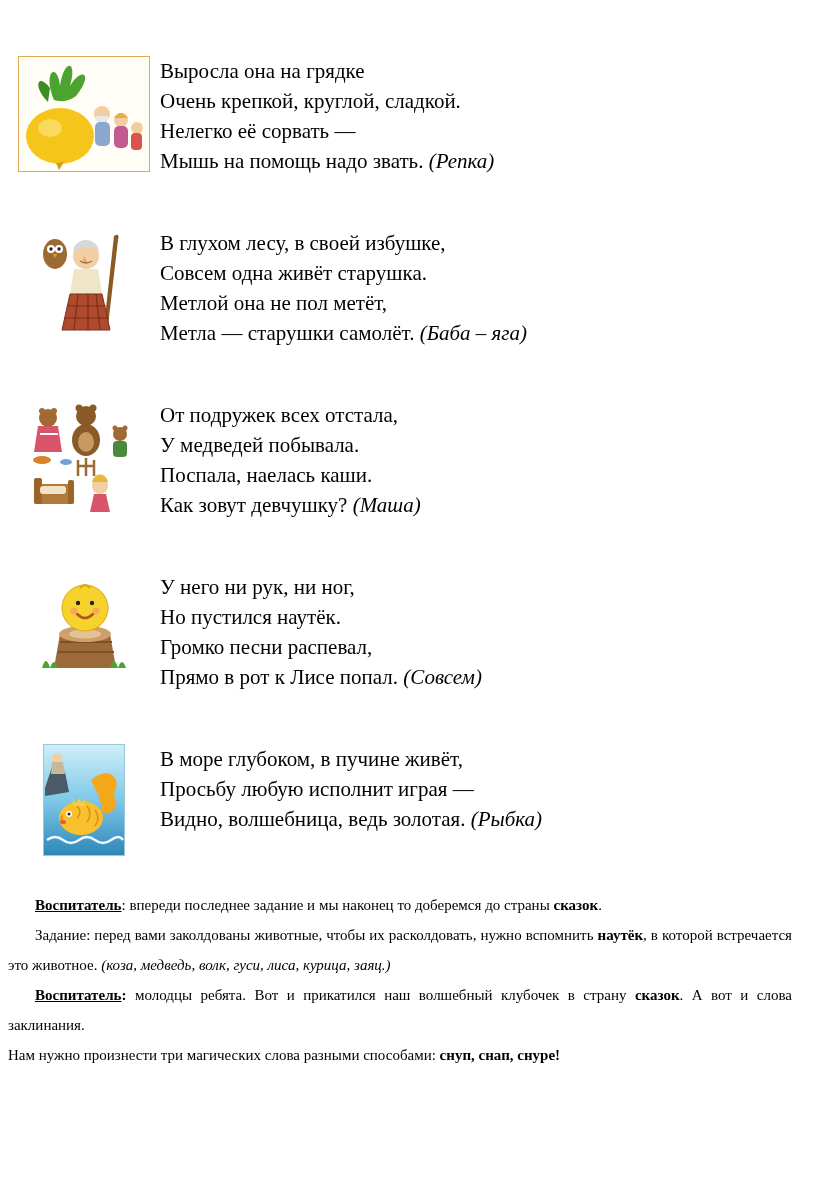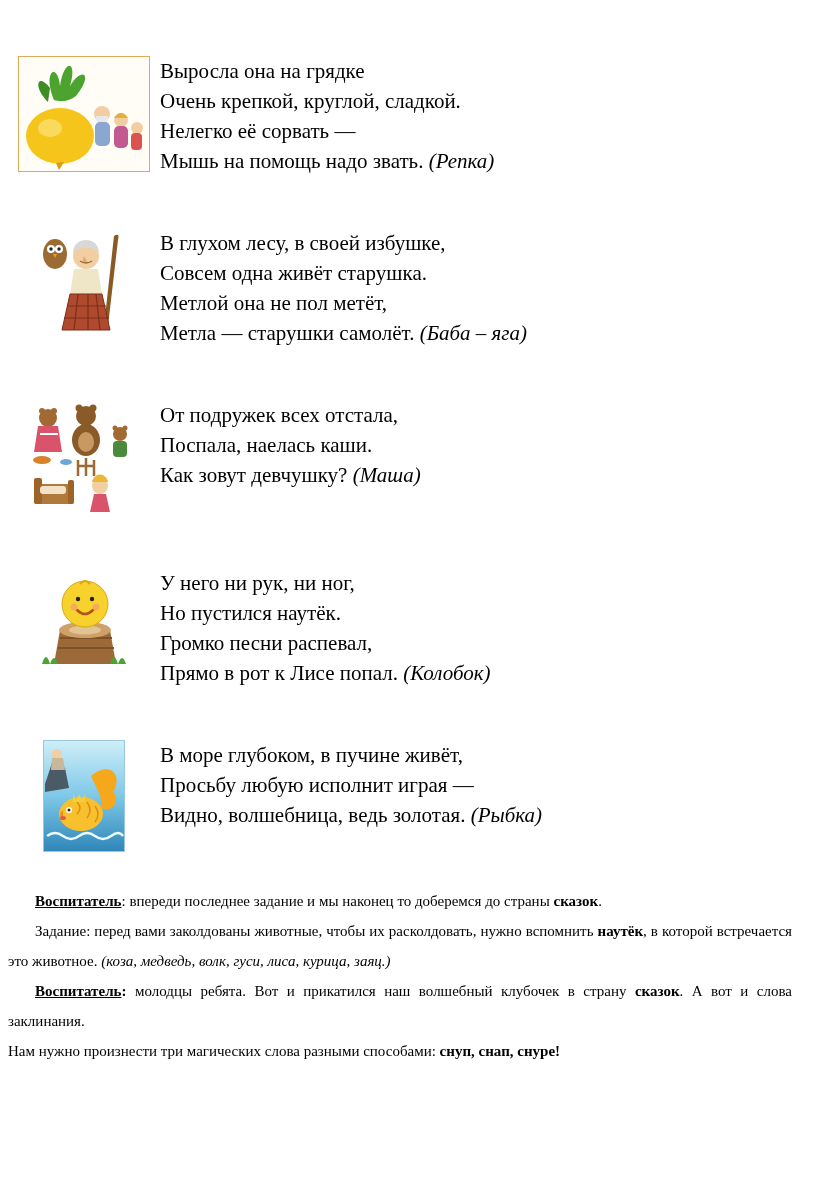--- a/index.html
+++ b/index.html
@@ -116,20 +116,21 @@
           <rect x="6" y="78" width="8" height="26" rx="2" fill="#9c6428"></rect>
           <rect x="40" y="80" width="6" height="24" rx="2" fill="#9c6428"></rect>
           <rect x="12" y="86" width="26" height="8" rx="3" fill="#f2e2c8"></rect>
           <circle cx="72" cy="86" r="8" fill="#f2cfa2"></circle>
           <path d="M64 82 C66 72 78 72 80 82 Z" fill="#e8b83a"></path>
           <path d="M66 94 L78 94 L82 112 L62 112 Z" fill="#d9536a"></path>
         </svg>
       </div>
       <div class="text-col">
         <div>От подружек всех отстала,</div>
+        <div>У медведей побывала.</div>
         <div>Поспала, наелась каши.</div>
         <div><span>Как зовут девчушку?</span>  <span class="ans">(Маша)</span></div>
       </div>
     </div>
 
     <div class="riddle">
       <div class="img-col">
         <svg width="96" height="102" viewBox="0 0 96 102">
           <rect width="96" height="102" fill="#ffffff"></rect>
           <path d="M24 62 L74 62 L80 96 L18 96 Z" fill="#9c6a38"></path>
@@ -144,21 +145,21 @@
           <path d="M41 42 Q49 50 57 42" stroke="#b4541e" stroke-width="2.5" fill="none" stroke-linecap="round"></path>
           <circle cx="38" cy="39" r="3.5" fill="#f4a06a" opacity="0.8"></circle>
             <circle cx="60" cy="39" r="3.5" fill="#f4a06a" opacity="0.8"></circle>
           <path d="M44 16 Q49 10 54 16" stroke="#d8a812" stroke-width="2" fill="none"></path>
         </svg>
       </div>
       <div class="text-col">
         <div>У него ни рук, ни ног,</div>
         <div>Но пустился наутёк.</div>
         <div>Громко песни распевал,</div>
-        <div><span>Прямо в рот к Лисе попал.</span> <span class="ans">(Колобок)</span></div>
+        <div><span>Прямо в рот к Лисе попал.</span> <span class="ans">(Совсем)</span></div>
       </div>
     </div>
 
     <div class="riddle">
       <div class="img-col">
         <svg width="82" height="112" viewBox="0 0 82 112">
           <defs>
             <linearGradient id="sea" x1="0" y1="0" x2="0" y2="1">
               <stop offset="0" stop-color="#cfeef8"></stop>
               <stop offset="0.5" stop-color="#7ec8e8"></stop>

